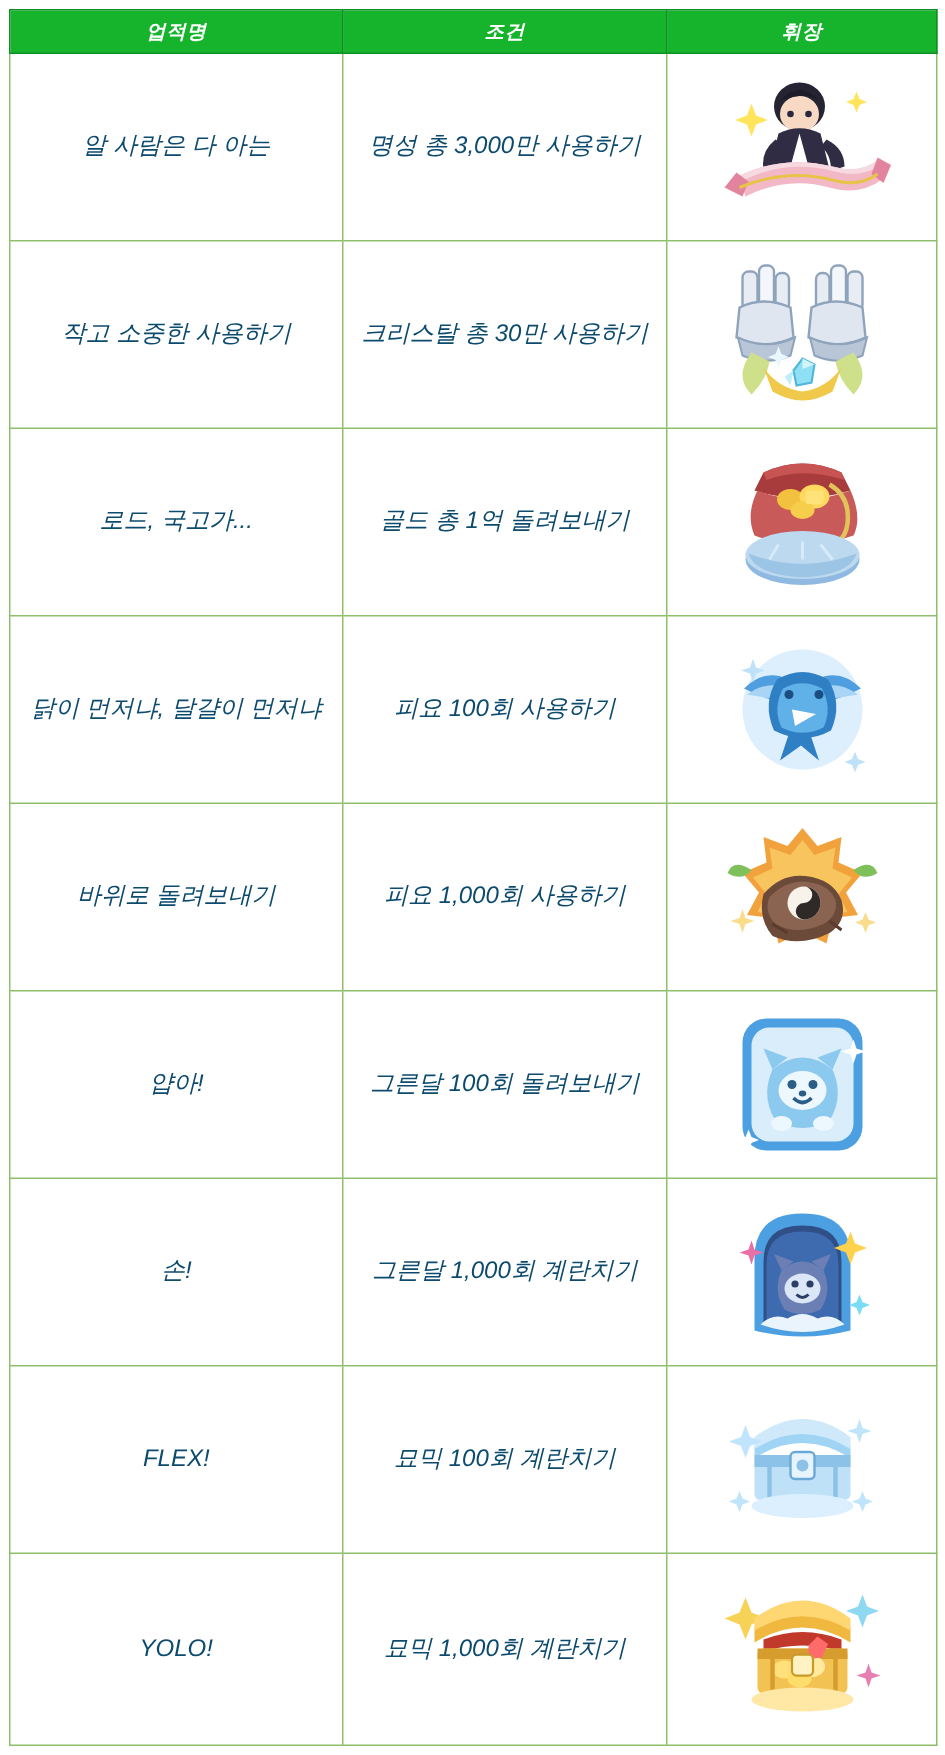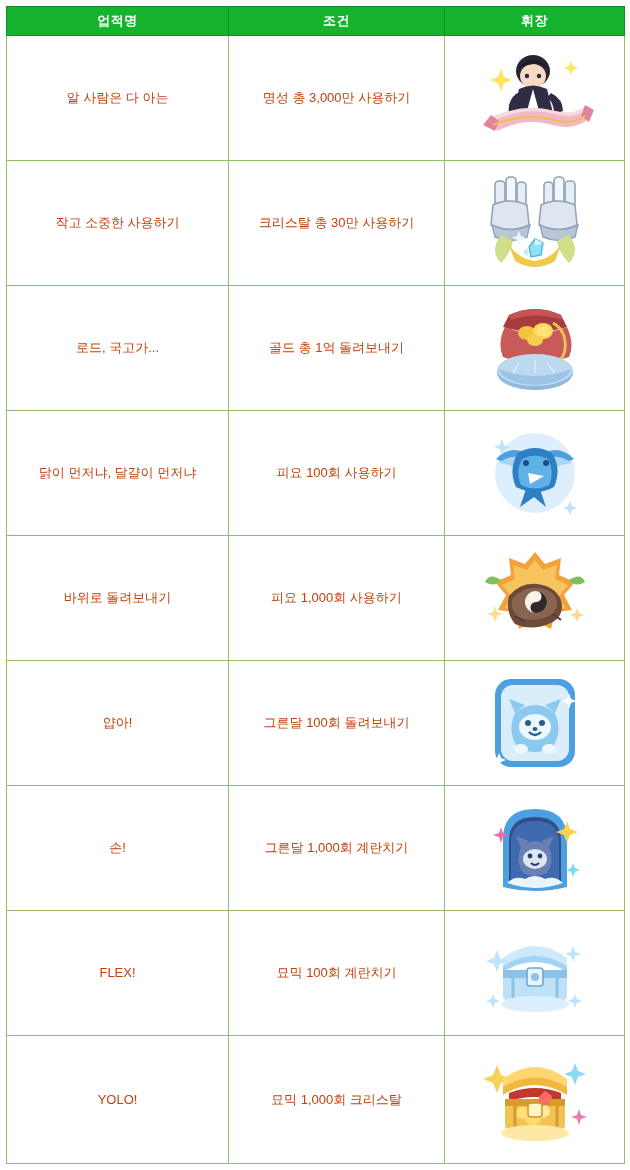--- a/index.html
+++ b/index.html
@@ -11,20 +11,21 @@
     width: 630px;
     height: 1170px;
     font-family: "Liberation Sans", sans-serif;
     -webkit-font-smoothing: antialiased;
   }
   .sheet {
     width: 630px;
     height: 1170px;
     box-sizing: border-box;
     padding: 6px 6px 6px 6px;
+    font-style: italic;
   }
   table.achv {
     border-collapse: collapse;
     width: 618px;
     table-layout: fixed;
     border: 1px solid #8fbf6b;
   }
   table.achv col.c-name { width: 222px; }
   table.achv col.c-cond { width: 216px; }
   table.achv col.c-medal { width: 180px; }
@@ -33,22 +34,22 @@
     background: #16b42c;
     color: #ffffff;
     font-size: 13px;
     font-weight: bold;
     height: 26px;
     border: 1px solid #0f8f22;
     letter-spacing: 0.5px;
   }
   tbody td {
     border: 1px solid #8fbf6b;
-    font-size: 13px;
-    color: #c2410c;
+    font-size: 16px;
+    color: #0c4a6e;
     text-align: center;
     vertical-align: middle;
     height: 125px;
     padding: 4px 6px;
     box-sizing: border-box;
     background: #ffffff;
     line-height: 1.35;
   }
   tbody td.medal-cell {
     padding: 0;
@@ -331,21 +332,21 @@
               <path d="M94 26 l2 6 6 2 -6 2 -2 6 -2 -6 -6 -2 6 -2z" fill="#bfe4fb"></path>
               <path d="M96 74 l2 5 5 2 -5 2 -2 5 -2 -5 -5 -2 5 -2z" fill="#bfe4fb"></path>
               <path d="M14 74 l2 5 5 2 -5 2 -2 5 -2 -5 -5 -2 5 -2z" fill="#bfe4fb"></path>
             </svg>
           </div>
         </td>
       </tr>
 
       <tr>
         <td>YOLO!</td>
-        <td>묘믹 1,000회 크리스탈</td>
+        <td>묘믹 1,000회 계란치기</td>
         <td class="medal-cell">
           <div class="medal-wrap">
             <svg width="112" height="110" viewBox="0 0 112 110">
 
               <path d="M18 20 l4 10 10 4 -10 4 -4 10 -4 -10 -10 -4 10 -4z" fill="#f6d357"></path>
               <path d="M96 18 l3 8 8 3 -8 3 -3 8 -3 -8 -8 -3 8 -3z" fill="#8fd8f2"></path>
               <path d="M100 64 l2 6 6 2 -6 2 -2 6 -2 -6 -6 -2 6 -2z" fill="#e87fb2"></path>
 
               <path d="M24 40 q32 -26 64 0 l0 10 q-32 -20 -64 0z" fill="#f0b83f"></path>
               <path d="M24 34 q32 -24 64 0 l0 8 q-32 -19 -64 0z" fill="#ffd772"></path>

